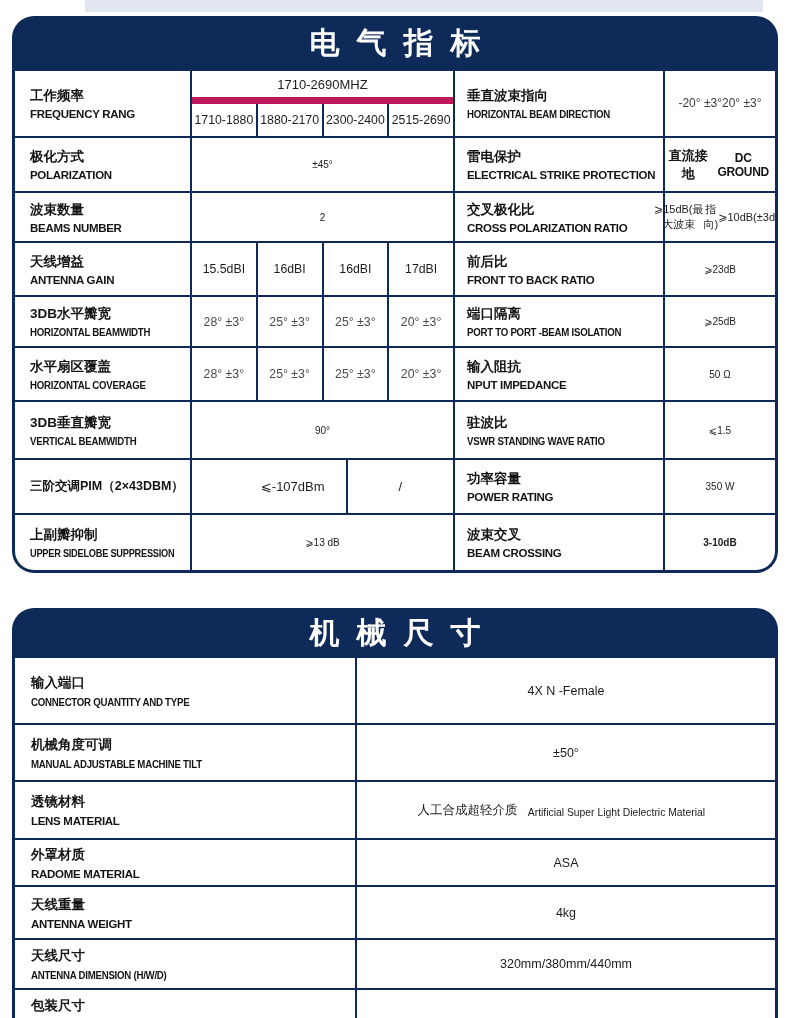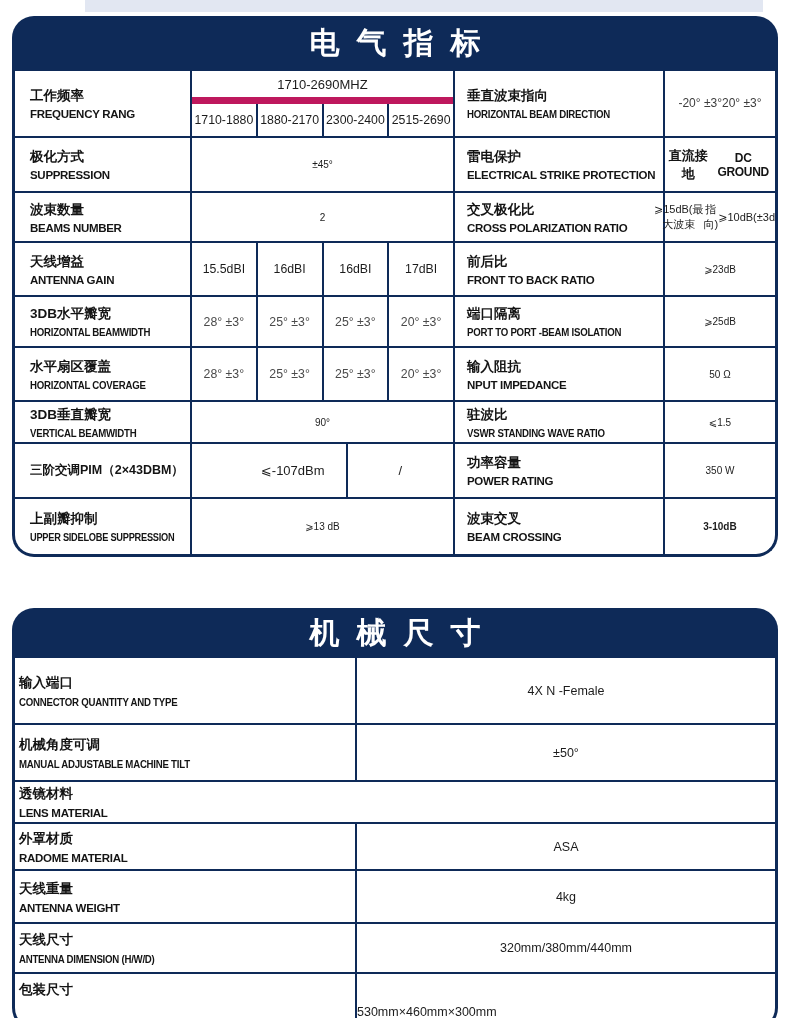--- a/index.html
+++ b/index.html
@@ -50,24 +50,24 @@
     justify-content:center; white-space:nowrap; font-size:12.3px; }
   .subs > div:first-child { border-left:none; }
   .halves { display:flex; flex:1; }
   .halves > div { flex:1; border-left:2px solid #0e2a58; display:flex; align-items:center;
     justify-content:center; font-size:13px; font-weight:500; }
   .halves > div:first-child { border-left:none;padding-left:48px; }
   .lines12 { line-height:1.6; font-size:12px; color:#3d3d3d; }
 
   
   .h65{height:65px}.h55{height:55px}.h50{height:50px}.h54{height:54px}.h51{height:51px}
-  .h58{height:42px}.h57{height:57px}.h47{height:47px}.h53{height:53px}
+  .h58{height:58px}.h57{height:57px}.h47{height:47px}.h53{height:53px}
 
   
-  .mlbl { width:340px; display:flex; flex-direction:column; justify-content:center; padding-left:4px; gap:4px; }
+  .mlbl { width:340px; display:flex; flex-direction:column; justify-content:center; padding-left:16px; gap:4px; }
   .mval { flex:1; font-size:12.5px; font-weight:500; }
   .row.clipped .mlbl { justify-content:flex-start; padding-top:7px; }
   .row.clipped .mval { justify-content:flex-start; padding-top:23px; }
 </style>
 </head>
 <body>
 
 <div class="topbar"></div>
 
 <section class="spec" id="elec">
@@ -96,21 +96,21 @@
       </div>
       <div class="cell rval center lines12">
         <div>-20° ±3°</div>
         <div>20° ±3°</div>
       </div>
     </div>
 
     <div class="row h55">
       <div class="cell lbl">
         <div class="cn">极化方式</div>
-        <div class="en">SUPPRESSION</div>
+        <div class="en">POLARIZATION</div>
       </div>
       <div class="cell quad center val">±45°</div>
       <div class="cell rlbl">
         <div class="cn">雷电保护</div>
         <div class="en">ELECTRICAL STRIKE PROTECTION</div>
       </div>
       <div class="cell rval center">
         <div class="cn" style="font-size:13px">直流接地</div>
         <div class="en" style="font-size:12px">DC GROUND</div>
       </div>
@@ -259,20 +259,24 @@
         <div class="en cond">MANUAL ADJUSTABLE MACHINE TILT</div>
       </div>
       <div class="cell mval center">±50°</div>
     </div>
 
     <div class="row h58">
       <div class="cell mlbl">
         <div class="cn">透镜材料</div>
         <div class="en">LENS MATERIAL</div>
       </div>
+      <div class="cell mval center">
+        <div style="font-size:12.5px">人工合成超轻介质</div>
+        <div class="condc" style="font-size:11.5px;margin-top:3px">Artificial Super Light Dielectric Material</div>
+      </div>
     </div>
 
     <div class="row h47">
       <div class="cell mlbl">
         <div class="cn">外罩材质</div>
         <div class="en">RADOME MATERIAL</div>
       </div>
       <div class="cell mval center">ASA</div>
     </div>
 

